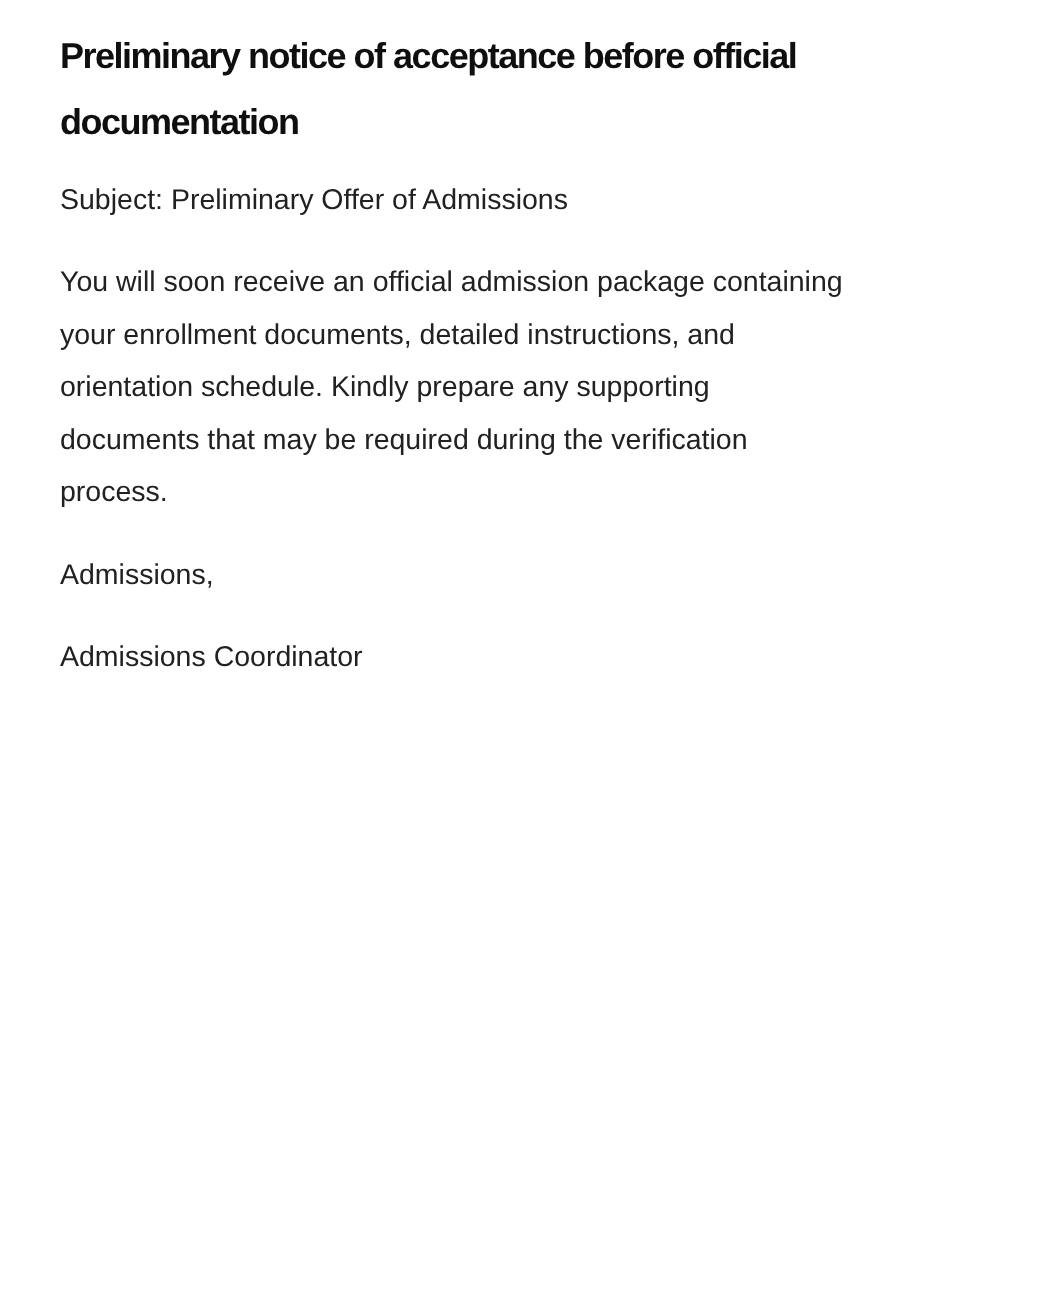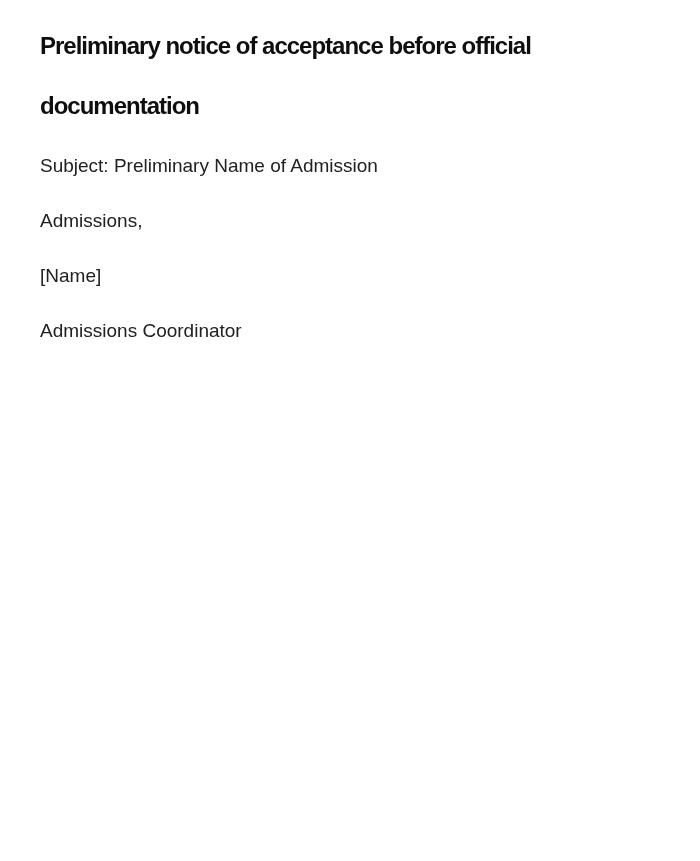--- a/index.html
+++ b/index.html
@@ -15,45 +15,49 @@
   .page {
     box-sizing: border-box;
     width: 700px;
     height: 861px;
     padding: 16px 40px 0 40px;
     font-family: "Liberation Sans", "DejaVu Sans", sans-serif;
   }
   .doc-title {
     margin: 0 0 12px 0;
     font-size: 24px;
-    line-height: 60px;
+    line-height: 44px;
     font-weight: 700;
     letter-spacing: -1px;
     color: #0f0f0f;
     white-space: pre-line;
   }
   .doc-paragraph {
     margin: 0 0 20px 0;
     font-size: 19px;
     line-height: 35px;
     font-weight: 400;
     color: #212121;
     white-space: pre-line;
   }
 </style>
 </head>
 <body>
 
 <div class="page">
   <h1 class="doc-title">Preliminary notice of acceptance before official documentation</h1>
 
-  <p class="doc-paragraph">Subject: Preliminary Name of Admission</p>
+  <p class="doc-paragraph">Subject: Preliminary Offer of Admissions</p>
 
 
 
+  <p class="doc-paragraph">You will soon receive an official admission package containing
+your enrollment documents, detailed instructions, and
+orientation schedule. Kindly prepare any supporting
+documents that may be required during the verification
+process.</p>
 
 
   <p class="doc-paragraph">Admissions,</p>
 
-  <p class="doc-paragraph">[Name]</p>
 
   <p class="doc-paragraph">Admissions Coordinator</p>
 </div>
 
 </body></html>

